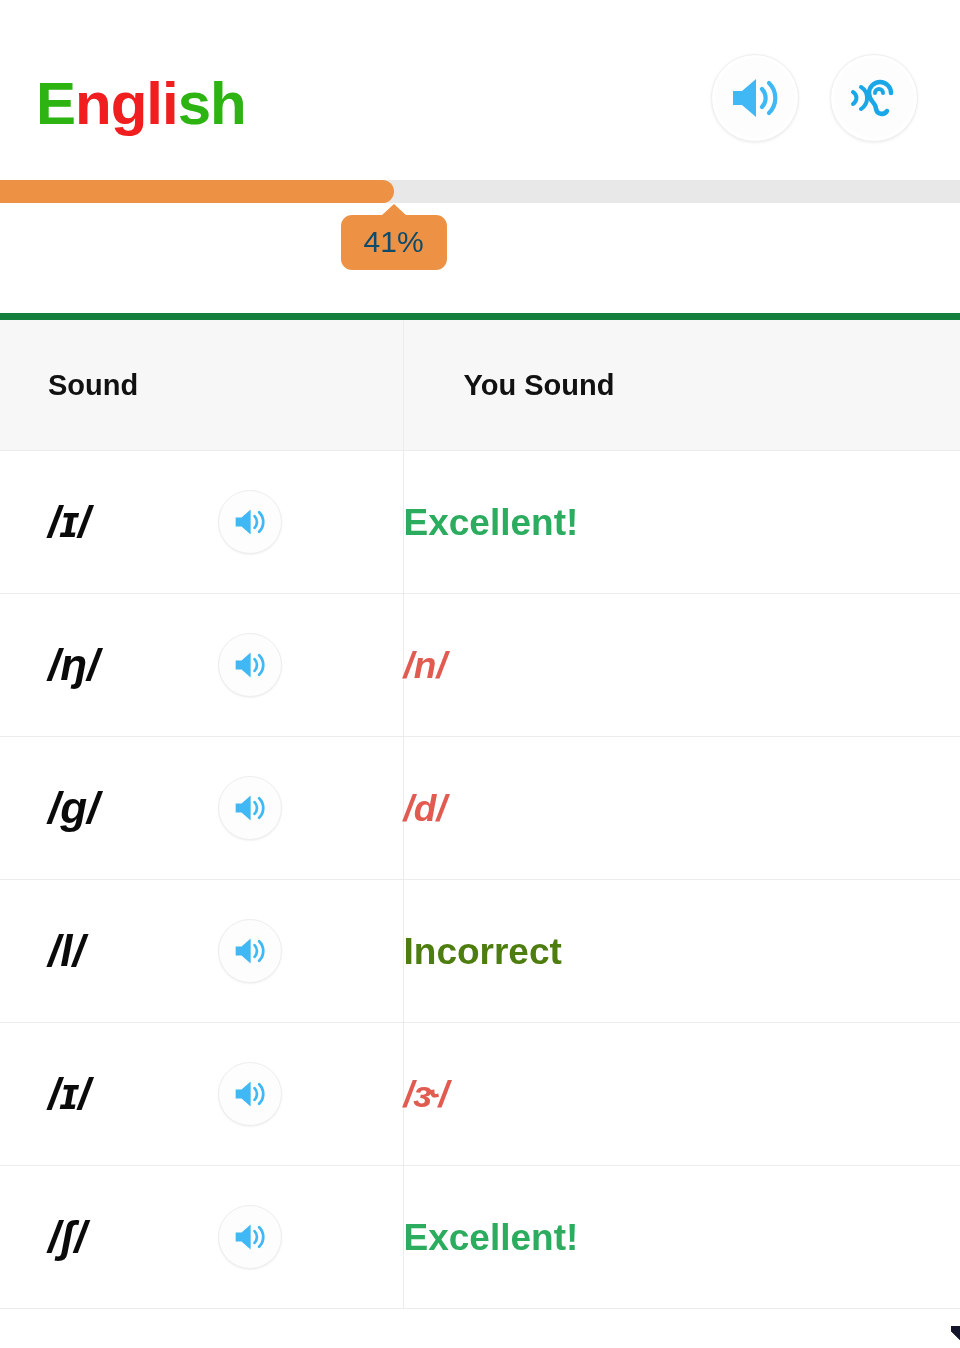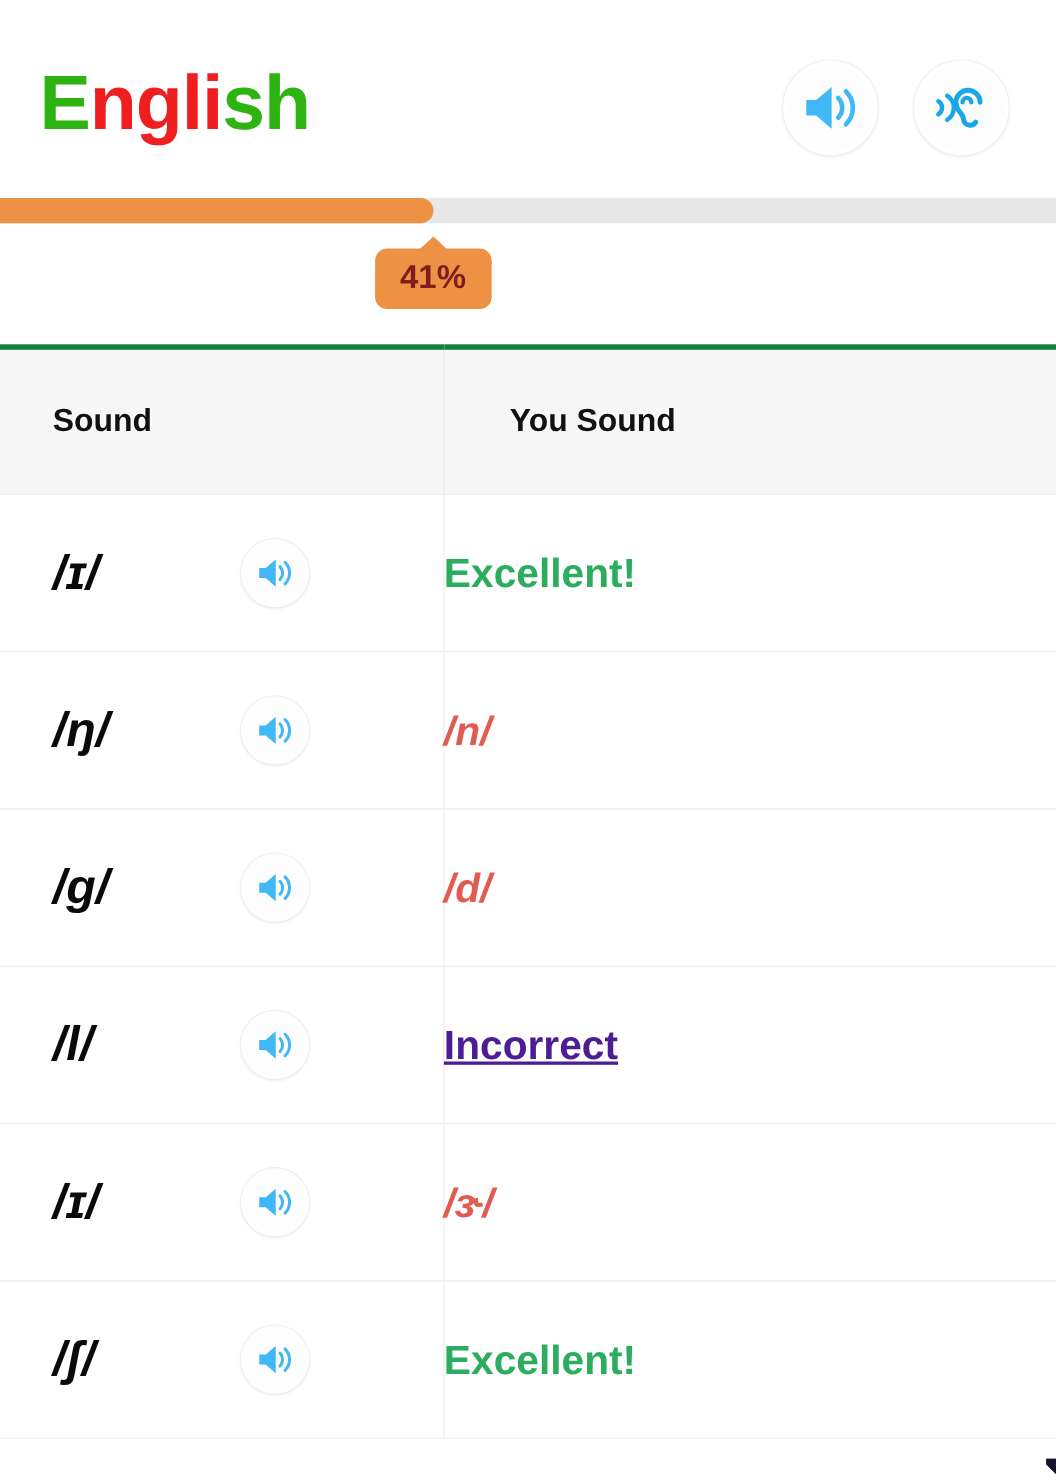--- a/index.html
+++ b/index.html
@@ -14,22 +14,22 @@
   .app-header{
     position:relative;
     height:178px;
     background:#ffffff;
     display:flex;
     align-items:center;
   }
   .app-title{
     position:absolute;
     left:36px;
-    top:58px;
-    font-size:70px;
+    top:74px;
+    font-size:60px;
     font-weight:bold;
     letter-spacing:-1px;
     line-height:1;
     white-space:nowrap;
   }
   .app-title span{ display:inline; }
 
   .header-actions{
     position:absolute;
     right:42px;
@@ -63,26 +63,26 @@
   .progress-fill{
     position:absolute;
     left:0; top:0;
     height:23px;
     background:#ED9245;
     border-top-right-radius:12px;
     border-bottom-right-radius:12px;
   }
   .progress-badge{
     position:absolute;
-    top:48px;
+    top:37px;
     transform:translateX(-50%);
     background:#ED9245;
-    color:#7f1d1d;
+    color:#0c4a6e;
     font-size:30px;
-    font-weight:bold;
+    font-weight:normal;
     border-radius:11px;
     padding:12px 23px 13px;
     line-height:1;
     white-space:nowrap;
   }
   .progress-badge::before{
     content:"";
     position:absolute;
     top:-11px;
     left:50%;
@@ -98,21 +98,21 @@
     border-collapse:collapse;
     table-layout:fixed;
   }
   .results-table thead th{
     background:#f7f7f7;
     height:134px;
     text-align:left;
     font-size:29px;
     font-weight:bold;
     color:#111111;
-    border-top:5px solid #15803d;
+    border-top:7px solid #15803d;
     border-bottom:1px solid #ececec;
     vertical-align:middle;
   }
   .results-table thead th.col-sound{
     padding-left:48px;
     width:403px;
     border-right:1px solid #ececec;
   }
   .results-table thead th.col-said{
     padding-left:60px;
@@ -271,21 +271,21 @@
               <span>
                 <svg width="34" height="30" viewBox="0 0 52 46">
                   <path d="M4 16 h9 L27 4 v38 L13 30 H4 z" fill="#3FB8F5"></path>
                   <path d="M33 14 a13 13 0 0 1 0 18" stroke="#3FB8F5" stroke-width="4.2" fill="none" stroke-linecap="round"></path>
                   <path d="M40 8 a21 21 0 0 1 0 30" stroke="#3FB8F5" stroke-width="4.2" fill="none" stroke-linecap="round"></path>
                 </svg>
               </span>
             </div>
           </div>
         </td>
-        <td class="cell-said"><span class="said-text" style="color: #4c1d95; text-decoration: underline;">Incorrect</span></td>
+        <td class="cell-said"><span class="said-text" style="color: #4d7c0f;">Incorrect</span></td>
       </tr>
       <tr>
         <td class="cell-sound">
           <div class="sound-inner">
             <span class="phoneme">/ɪ/</span>
             <div class="play-btn">
               <span>
                 <svg width="34" height="30" viewBox="0 0 52 46">
                   <path d="M4 16 h9 L27 4 v38 L13 30 H4 z" fill="#3FB8F5"></path>
                   <path d="M33 14 a13 13 0 0 1 0 18" stroke="#3FB8F5" stroke-width="4.2" fill="none" stroke-linecap="round"></path>

